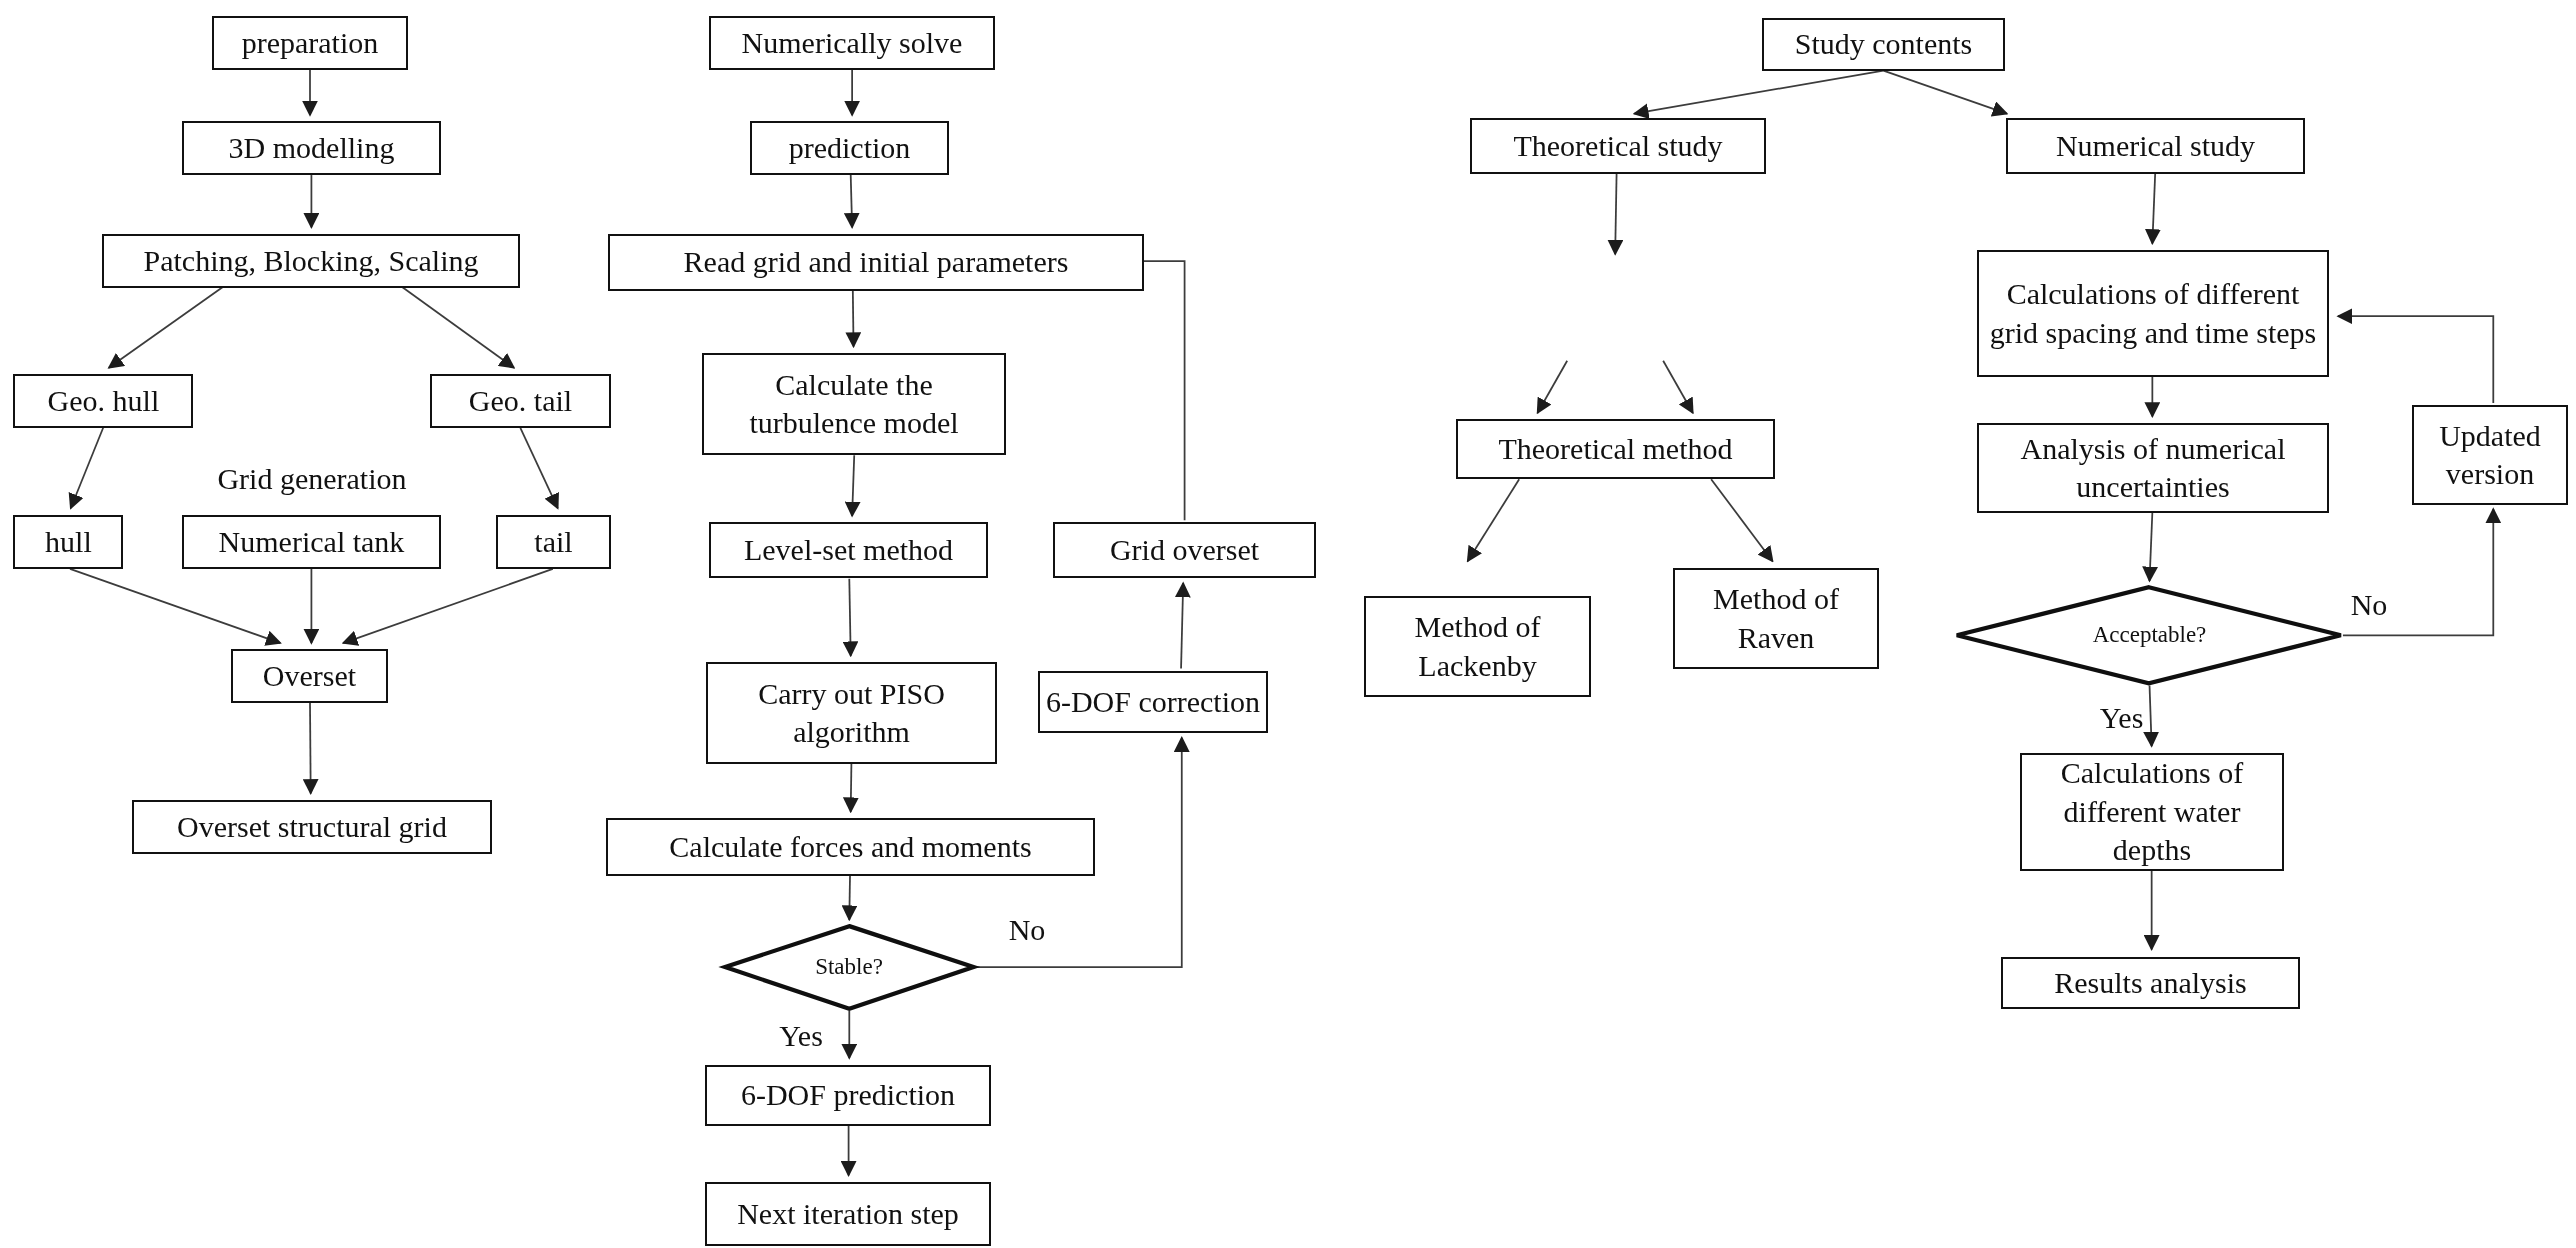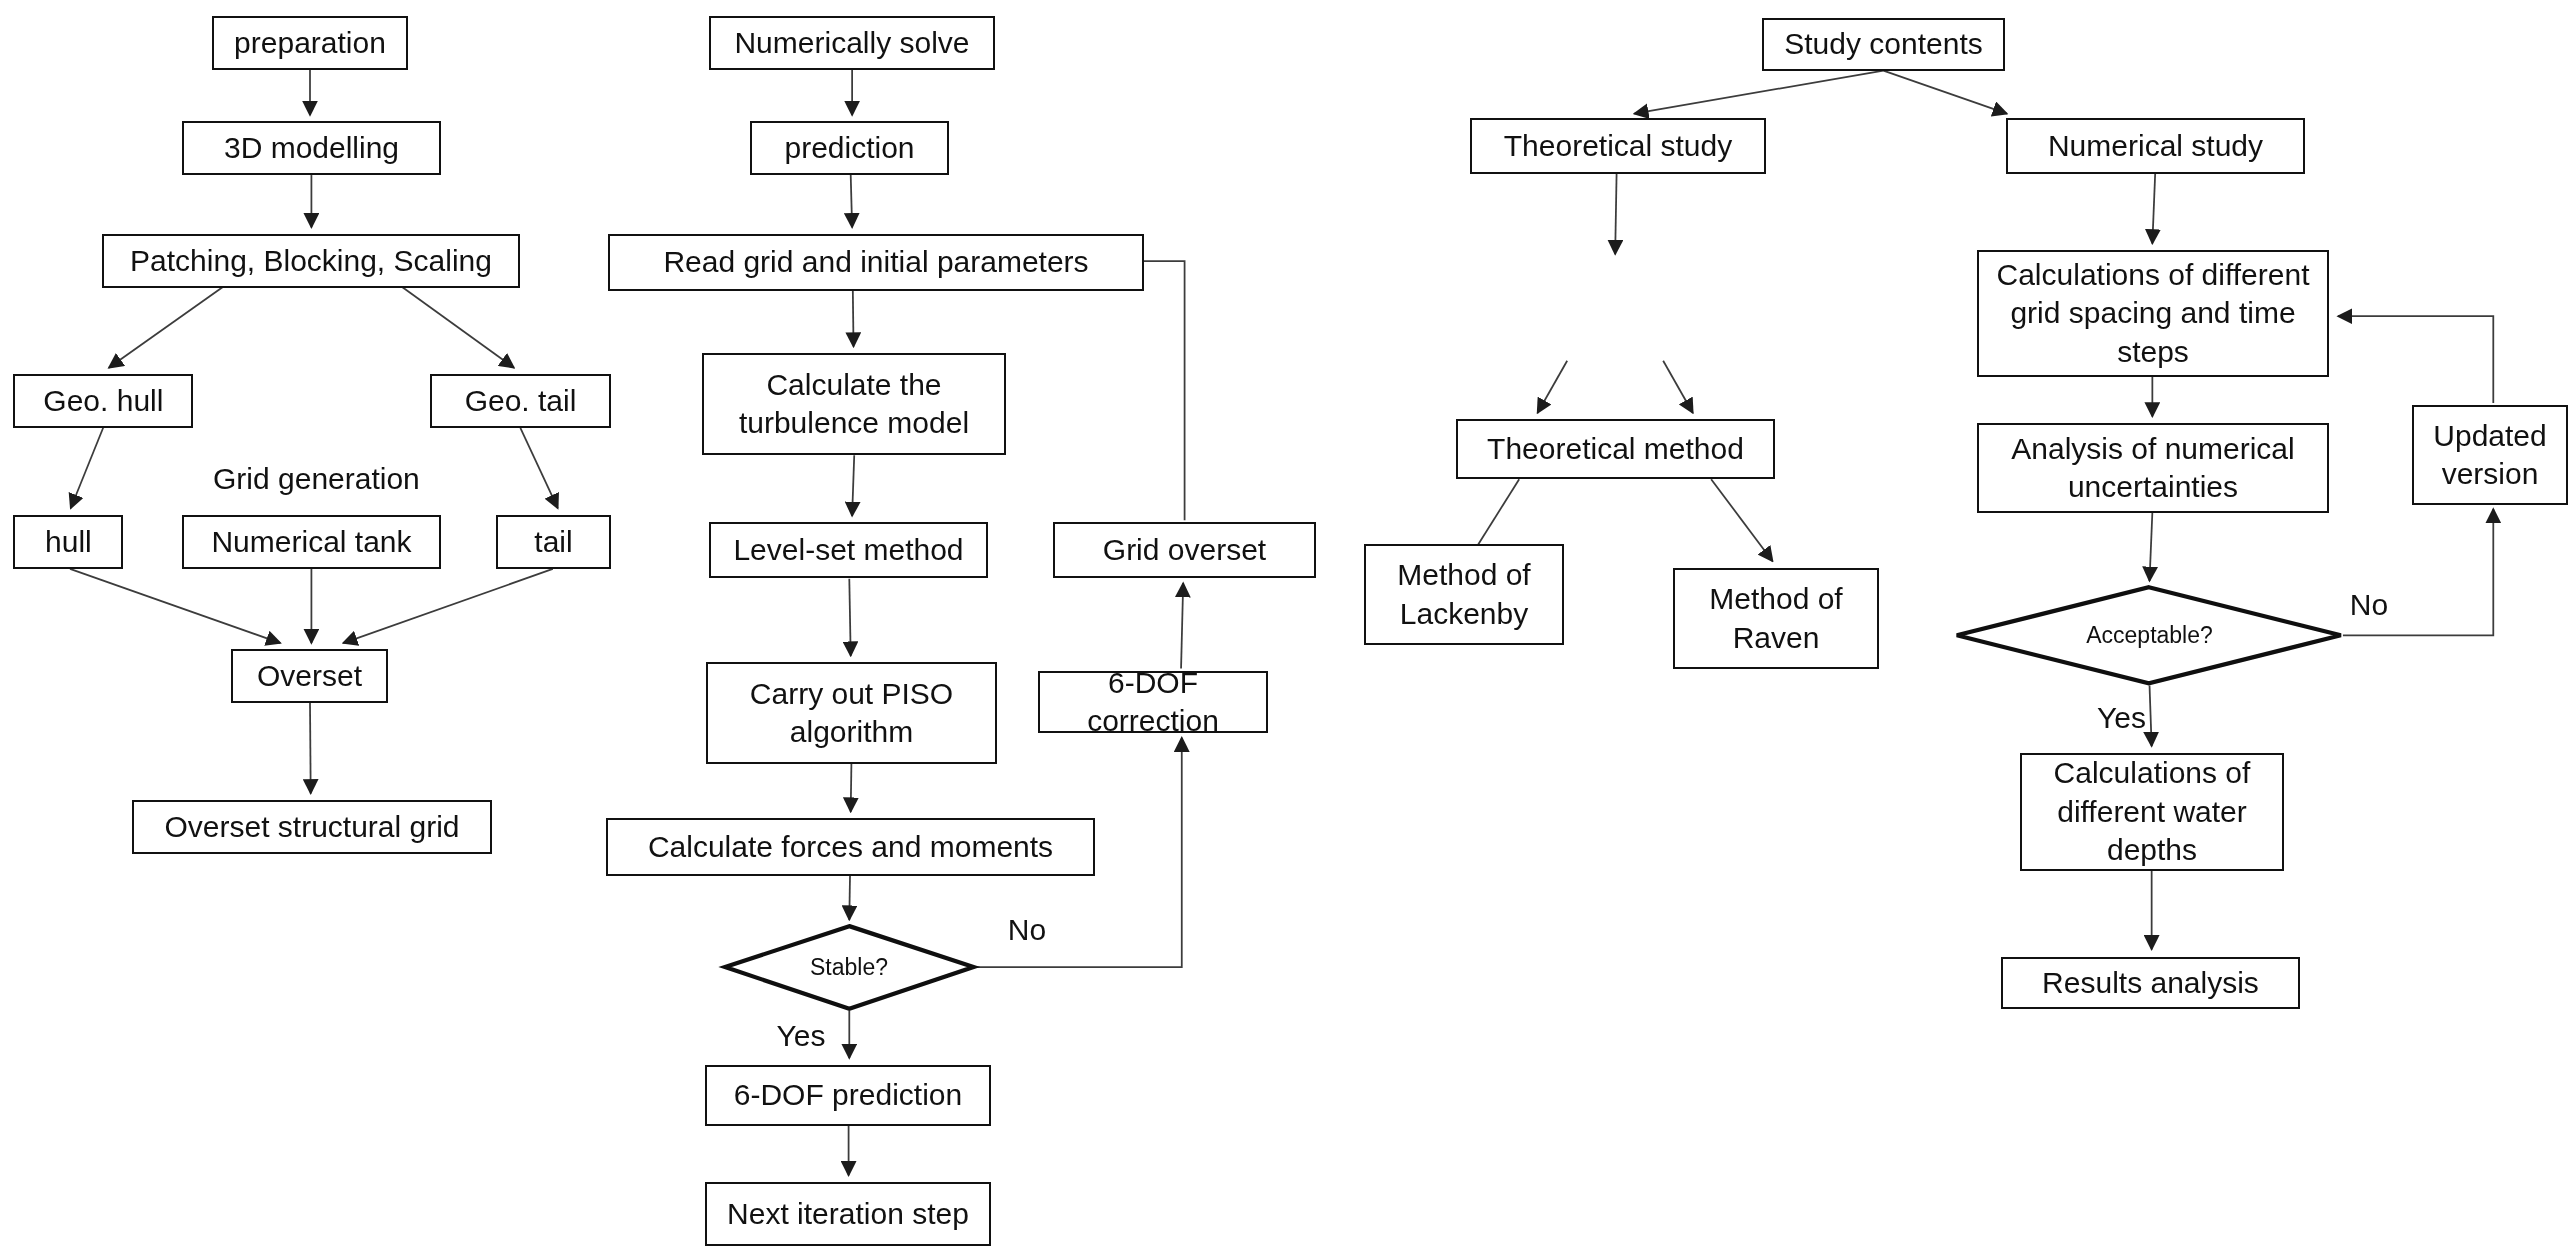--- a/index.html
+++ b/index.html
@@ -1,18 +1,18 @@
 <!DOCTYPE html>
 <html style="font-size:11.3px"><head>
 <meta charset="utf-8">
 <style>
   html,body{margin:0;padding:0;background:#ffffff;}
   #canvas{
     position:relative;width:2576px;height:1248px;background:#ffffff;overflow:hidden;
-    font-family:Liberation Sans, sans-serif;color:#111111;
+    font-family:Liberation Serif, serif;color:#111111;
   }
   #arrow-layer{position:absolute;left:0;top:0;width:2576px;height:1248px;}
   .node{
     position:absolute;box-sizing:border-box;border:2.8px solid #111111;background:#ffffff;
     display:flex;align-items:center;justify-content:center;text-align:center;
     font-size:30px;line-height:1.28;padding:1.4px 5.6px;
   }
   .floating-label{
     position:absolute;font-size:30px;text-align:center;white-space:nowrap;
   }
@@ -160,21 +160,21 @@
   </div>
   <div class="node" style="left:1470px;top:118px;width:296px;height:56px">
     <span>Theoretical study</span>
   </div>
   <div class="node" style="left:2006px;top:118px;width:299px;height:56px">
     <span>Numerical study</span>
   </div>
   <div class="node" style="left:1456px;top:419px;width:319px;height:60px">
     <span>Theoretical method</span>
   </div>
-  <div class="node" style="left:1364px;top:544px;width:200px;height:101px">
+  <div class="node" style="left:1364px;top:596px;width:227px;height:101px">
     <span>Method of Lackenby</span>
   </div>
   <div class="node" style="left:1673px;top:568px;width:206px;height:101px">
     <span>Method of Raven</span>
   </div>
   <div class="node" style="left:1977px;top:250px;width:352px;height:127px">
     <span>Calculations of different grid spacing and time steps</span>
   </div>
   <div class="node" style="left:1977px;top:423px;width:352px;height:90px">
     <span>Analysis of numerical uncertainties</span>

